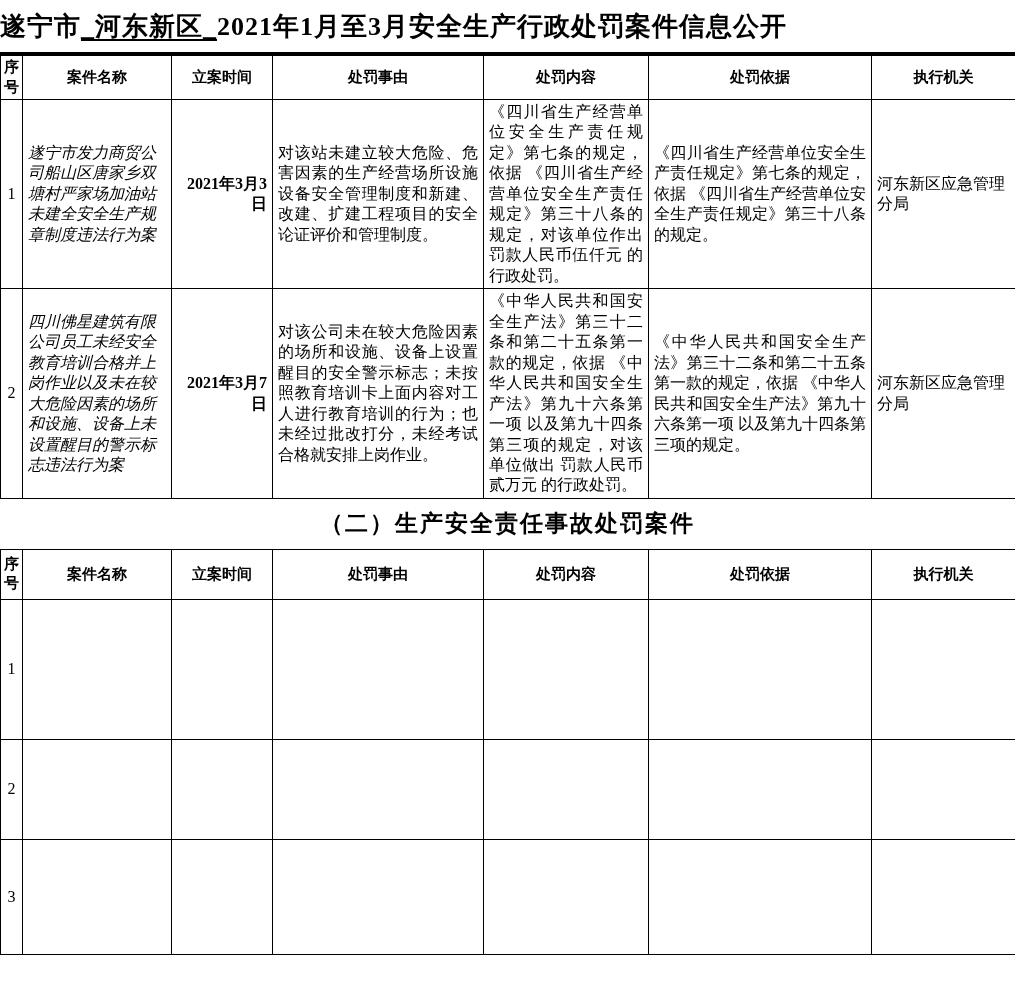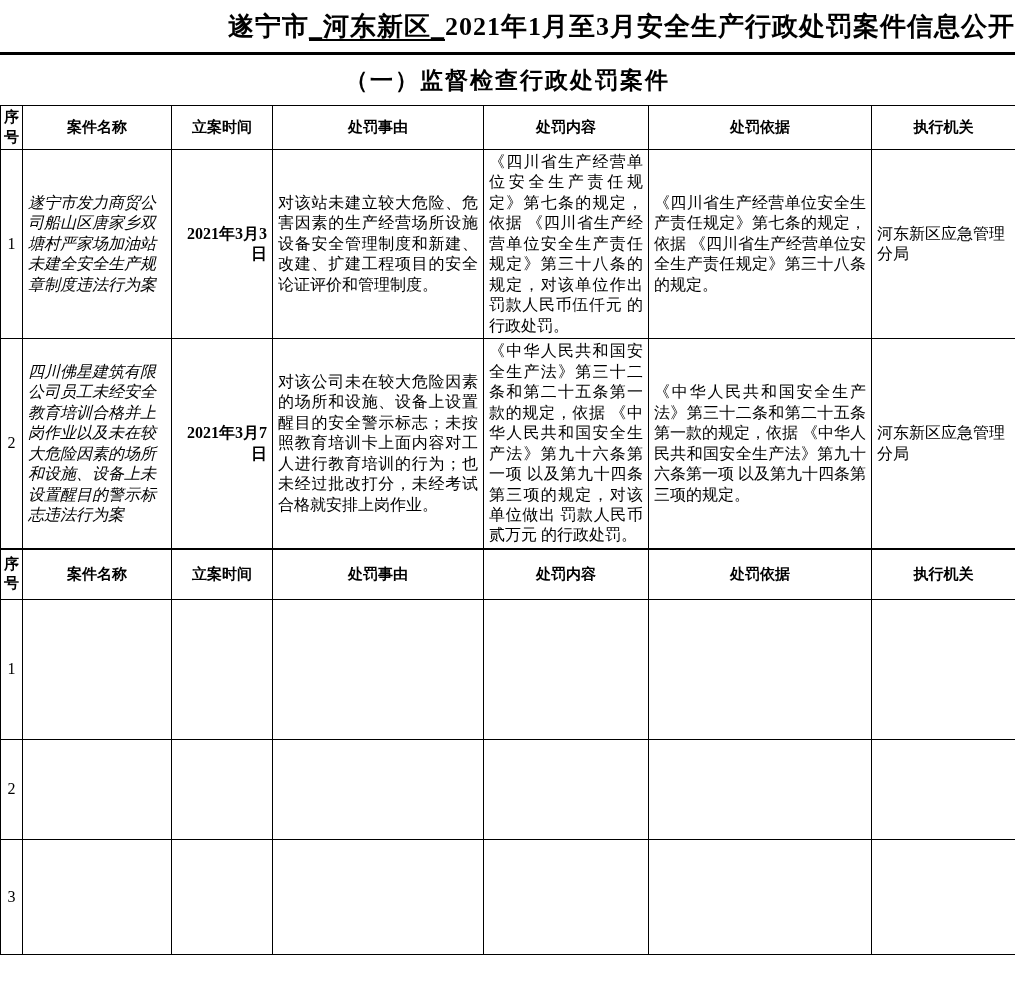--- a/index.html
+++ b/index.html
@@ -8,21 +8,21 @@
     height: 986px;
     background: #ffffff;
     color: #000000;
     font-family: "Liberation Serif", "DejaVu Serif", serif;
     overflow: hidden;
   }
   .doc-title {
     height: 52px;
     display: flex;
     align-items: center;
-    justify-content: flex-end;
+    justify-content: flex-start;
     font-size: 26px;
     font-weight: bold;
     letter-spacing: 1px;
     border-bottom: 3px solid #000;
   }
   .u-seg {
     text-decoration: underline;
     text-decoration-thickness: 2px;
     text-underline-offset: 4px;
   }
@@ -72,21 +72,20 @@
 <body>
 
 <div>
 
   <div class="doc-title">
       <span>遂宁市</span>
       <span class="u-seg">_河东新区_</span>
       <span>2021年1月至3月安全生产行政处罚案件信息公开</span>
     </div>
 
-  <div class="section-heading">（一）监督检查行政处罚案件</div>
 
   <table class="penalty-table">
     <colgroup>
       <col style="width:22px">
         <col style="width:149px">
         <col style="width:101px">
         <col style="width:211px">
         <col style="width:165px">
         <col style="width:223px">
         <col style="width:144px">
@@ -117,20 +116,21 @@
         <td class="c-name">四川佛星建筑有限公司员工未经安全教育培训合格并上岗作业以及未在较大危险因素的场所和设施、设备上未设置醒目的警示标志违法行为案</td>
         <td class="c-date">2021年3月7日</td>
         <td class="c-text">对该公司未在较大危险因素的场所和设施、设备上设置醒目的安全警示标志；未按照教育培训卡上面内容对工人进行教育培训的行为；也未经过批改打分，未经考试合格就安排上岗作业。</td>
         <td class="c-text">《中华人民共和国安全生产法》第三十二条和第二十五条第一款的规定，依据 《中华人民共和国安全生产法》第九十六条第一项 以及第九十四条第三项的规定，对该单位做出 罚款人民币贰万元 的行政处罚。</td>
         <td class="c-text">《中华人民共和国安全生产法》第三十二条和第二十五条第一款的规定，依据 《中华人民共和国安全生产法》第九十六条第一项 以及第九十四条第三项的规定。</td>
         <td class="c-agency">河东新区应急管理分局</td>
       </tr>
     </tbody>
   </table>
 
+  <div class="section-heading">（二）生产安全责任事故处罚案件</div>
 
   <table class="penalty-table">
     <colgroup>
       <col style="width:22px">
         <col style="width:149px">
         <col style="width:101px">
         <col style="width:211px">
         <col style="width:165px">
         <col style="width:223px">
         <col style="width:144px">

